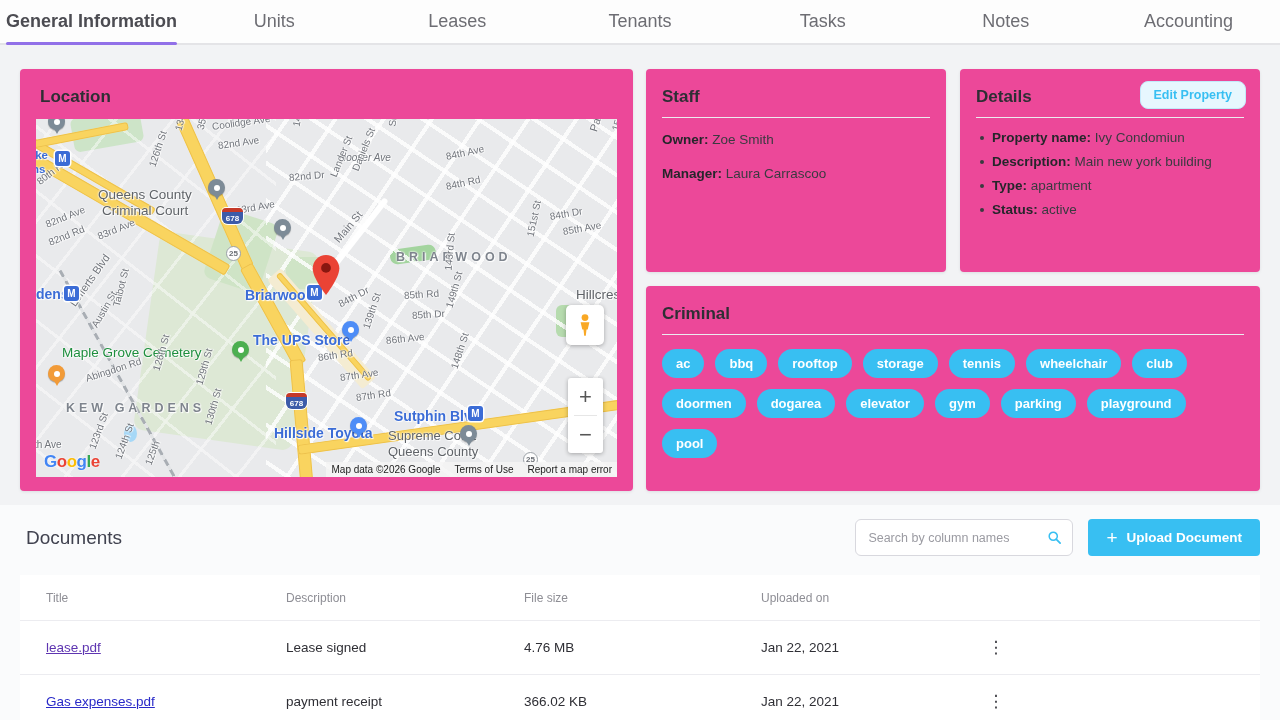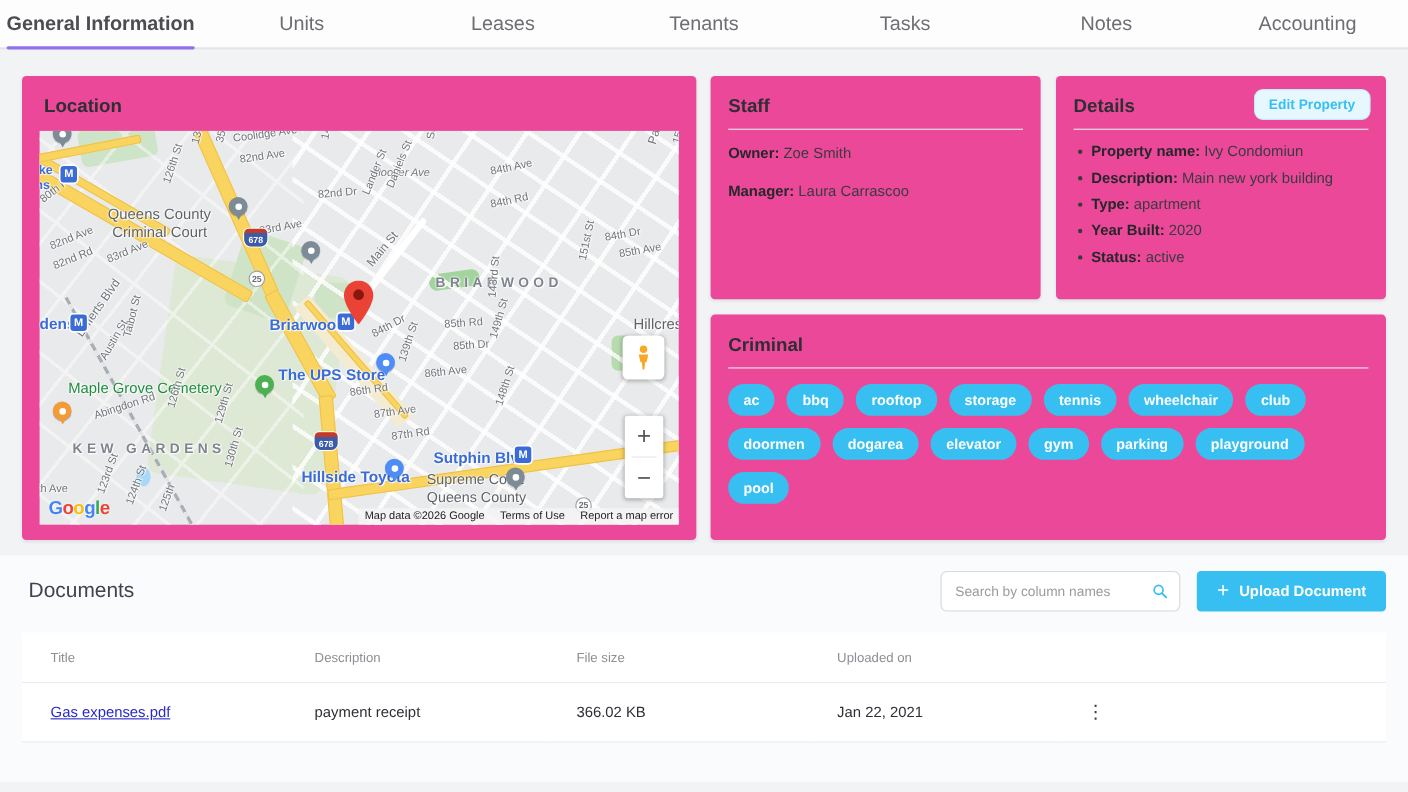--- a/index.html
+++ b/index.html
@@ -313,21 +313,20 @@
           <p class="staff-line"><b>Manager:</b> <span>Laura Carrascoo</span></p>
         </section>
         <section class="card sm-card">
           <h2>Details</h2>
           <button class="edit-btn">Edit Property</button>
           <div class="hr"></div>
           <ul class="details-list" id="details-list">
               <li><b>Property name:</b> Ivy Condomiun</li>
               <li><b>Description:</b> Main new york building</li>
               <li><b>Type:</b> apartment</li>
-              <li><b>Year Built:</b> 2020</li>
               <li><b>Status:</b> active</li>
             </ul>
         </section>
       </div>
       <section class="card amen-card">
         <h2>Criminal</h2>
         <div class="hr"></div>
         <div class="tags" id="tags">
             <span class="pill">ac</span>
             <span class="pill">bbq</span>
@@ -378,20 +377,29 @@
         <tr id="doc-head">
           <th>Title</th>
           <th>Description</th>
           <th>File size</th>
           <th>Uploaded on</th>
           <th></th>
         </tr>
       </thead>
     <tbody id="doc-body">
         <tr>
+          <td><a class="doc-link visited" href="#">lease.pdf</a></td>
+          <td>Lease signed</td>
+          <td>4.76 MB</td>
+          <td>Jan 22, 2021</td>
+          <td>
+            <div class="kebab">⋮</div>
+          </td>
+        </tr>
+        <tr>
           <td><a class="doc-link" href="#">Gas expenses.pdf</a></td>
           <td>payment receipt</td>
           <td>366.02 KB</td>
           <td>Jan 22, 2021</td>
           <td>
             <div class="kebab">⋮</div>
           </td>
         </tr>
       </tbody>
   </table>

